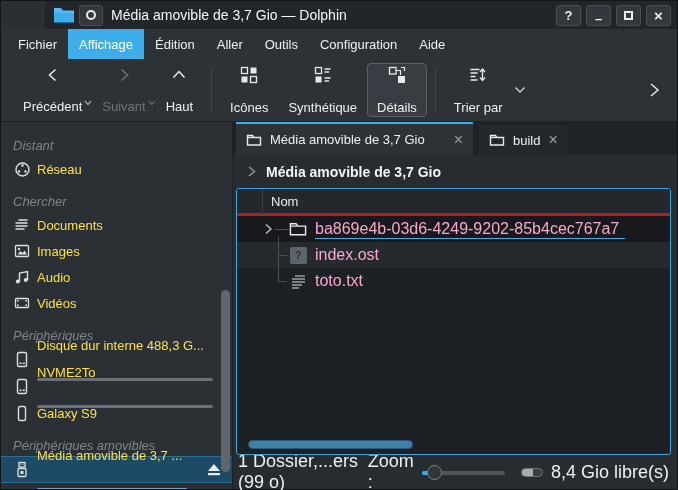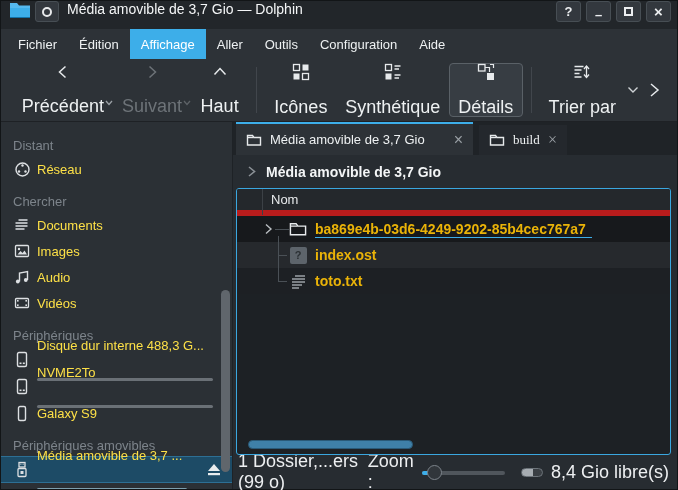--- a/index.html
+++ b/index.html
@@ -14,22 +14,22 @@
     width: 678px; height: 490px;
     display: flex; flex-direction: column;
     background: #2a2f34;
     border: 1px solid #121517;
   }
   svg { display: block; }
 
   
   .titlebar {
     height: 28px; background: #22262a;
-    display: flex; 
-    padding: 0 6px 0 6px; flex: none;
+    display: flex; align-items: center;
+    padding: 0 6px 0 6px; flex: none; margin-left: 44px;
   }
   .app-icon { width: 22px; height: 18px; margin: 0 4px 0 2px; }
   .appmenu-btn {
     width: 24px; height: 21px; border-radius: 3px;
     background: #33383e; border: 1px solid #474e54;
     display: flex; align-items: center; justify-content: center;
     margin-right: 8px;
   }
   .appmenu-glyph { width: 10px; height: 10px; border: 2.5px solid #e8eaec; border-radius: 50%; }
   .title-text { font-size: 14px; color: #f4f6f7; white-space: nowrap; }
@@ -58,42 +58,42 @@
     height: 63px; background: #2d3237;
     border-bottom: 1px solid #1e2125;
     display: flex; align-items: center; padding: 0 8px 0 12px; flex: none;
   }
   .tbtn {
     display: flex; flex-direction: column; align-items: center; justify-content: center;
     padding: 4px 9px; border-radius: 4px; border: 1px solid transparent;
     position: relative; min-width: 44px; height: 54px;
   }
   .tbtn .ticon { height: 22px; display: flex; align-items: center; justify-content: center; color: #e7eaec; }
-  .tbtn .tlabel { font-size: 18px; margin-top: 16px; color: #eef1f2; white-space: nowrap; }
+  .tbtn .tlabel { font-size: 13px; margin-top: 16px; color: #eef1f2; white-space: nowrap; }
   .tbtn.disabled .ticon, .tbtn.disabled .tlabel { color: #6d7378; }
   .tbtn.selected { background: #373d43; border-color: #5a6167; }
   .mini-chevron { position: absolute; right: -1px; bottom: 10px; color: #9aa0a5; }
   .tbtn.disabled .mini-chevron { color: #5d6267; }
   .tsep { width: 1px; height: 46px; background: #41464c; margin: 0 8px; }
   .toolbar-spacer { flex: 1; }
   .overflow-btn { color: #e7eaec; padding: 0 8px; }
 
   
   .content { flex: 1; display: flex; min-height: 0; }
 
   
   .sidebar {
     width: 232px; flex: none; background: #2b3035;
     border-right: 1px solid #1e2226; position: relative;
     padding-top: 12px; overflow: hidden;
   }
   .side-section { margin-bottom: 8px; }
   .side-header {
     height: 22px; display: flex; align-items: center;
-    padding: 0 12px; font-size: 13px; color: #7d848b;
+    padding: 0 12px; font-size: 13px; color: #7d848b; font-style: italic;
   }
   .side-item {
     height: 26px; display: flex; align-items: center;
     padding: 0 10px 0 12px; gap: 6px; font-size: 13px; color: #fde047;
   }
   .side-item .sicon { width: 18px; height: 18px; flex: none; color: #dde0e3; display:flex; align-items:center; justify-content:center; }
   .side-item .slabel { white-space: nowrap; overflow: hidden; }
   .side-item.device { height: 27px; }
   .device-col { display: flex; flex-direction: column; flex: 1; min-width: 0; gap: 23px; }
   .cap-bar {
@@ -117,50 +117,50 @@
   .tabbar { height: 33px; background: #1f2327; display: flex; align-items: stretch; flex: none; }
   .tab {
     display: flex; align-items: center; gap: 8px; padding: 0 10px;
     font-size: 13px; color: #eef1f2; white-space: nowrap;
   }
   .tab.active {
     margin-left: 3px; width: 237px; background: #2d3237;
     border-top: 2px solid #3daee9;
   }
   .tab.inactive {
-    margin-left: 6px; width: 88px; margin-top: 3px; background: #24282d; font-family: Liberation Serif, serif;
+    margin-left: 6px; width: 88px; margin-top: 3px; background: #24282d;
   }
   .tab .tab-folder { color: #e7eaec; }
   .tab .tab-close { margin-left: auto; color: #9aa0a5; font-size: 16px; line-height: 1; }
 
   .breadcrumb {
     height: 33px; display: flex; align-items: center; gap: 9px;
     padding-left: 13px; flex: none;
   }
   .crumb-chevron { color: #8b9196; }
   .crumb-text { font-size: 14px; font-weight: bold; color: #f3f5f6; }
 
   
   .fileview {
     flex: 1; margin: 0 6px 0 3px; min-height: 0;
     border: 1px solid #3aa7e0; border-radius: 3px;
     background: #1d2125; position: relative; overflow: hidden;
   }
   .fv-header {
-    height: 27px; background: #24282c; border-bottom: 6px solid #b91c1c;
+    height: 27px; background: #24282c; border-bottom: 3px solid #b91c1c;
     position: relative; display: flex; align-items: center;
   }
   .fv-col0 { position: absolute; left: 0; top: 0; width: 26px; height: 26px; border-right: 1px solid #3c4146; }
   .fv-colname { margin-left: 34px; font-size: 13px; color: #e8eaec; }
   .fv-rows { position: relative; }
   .fv-row { height: 26px; display: flex; align-items: center; padding-left: 52px; gap: 8px; }
   .fv-row.r0 { background: #17191c; }
   .fv-row.r1 { background: #26292d; }
   .fv-row.r2 { background: #1d2024; }
-  .fv-name { font-size: 14px; color: #eab308; white-space: nowrap; font-weight: bold; }
+  .fv-name { font-size: 16px; color: #f9a8d4; white-space: nowrap; }
   .fv-name.hovered { border-bottom: 1px solid #3daee9; padding-right: 6px; }
   .ficon { width: 18px; height: 18px; flex: none; display: flex; align-items: center; justify-content: center; }
   .expander { position: absolute; left: 24px; top: 6px; width: 14px; height: 14px; color: #b9bdc1; }
   .tree-v { position: absolute; left: 41px; top: 20px; width: 1px; height: 45px; background: #4a5056; }
   .tree-h { position: absolute; height: 1px; background: #4a5056; }
   .unknown-box {
     width: 17px; height: 17px; border-radius: 2px; background: #5d646b;
     color: #2b3034; font-size: 11px; font-weight: bold;
     display: flex; align-items: center; justify-content: center;
   }
@@ -219,22 +219,22 @@
         <span class="max-glyph"></span>
       </div>
       <div class="win-btn">
         <span style="font-size:15px;">×</span>
       </div>
     </div>
   </div>
 
   <div class="menubar">
     <div class="menu-item">Fichier</div>
+    <div class="menu-item active">Affichage</div>
     <div class="menu-item">Édition</div>
-    <div class="menu-item active">Affichage</div>
     <div class="menu-item">Aller</div>
     <div class="menu-item">Outils</div>
     <div class="menu-item">Configuration</div>
     <div class="menu-item">Aide</div>
   </div>
 
   <div class="toolbar">
     <div class="tbtn">
       <span class="ticon">
         <svg width="16" height="16" viewBox="0 0 16 16">

